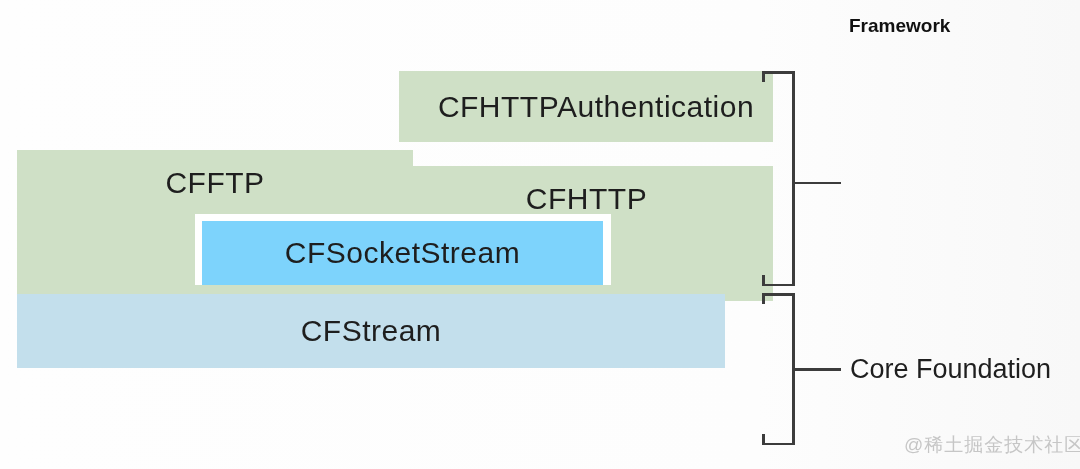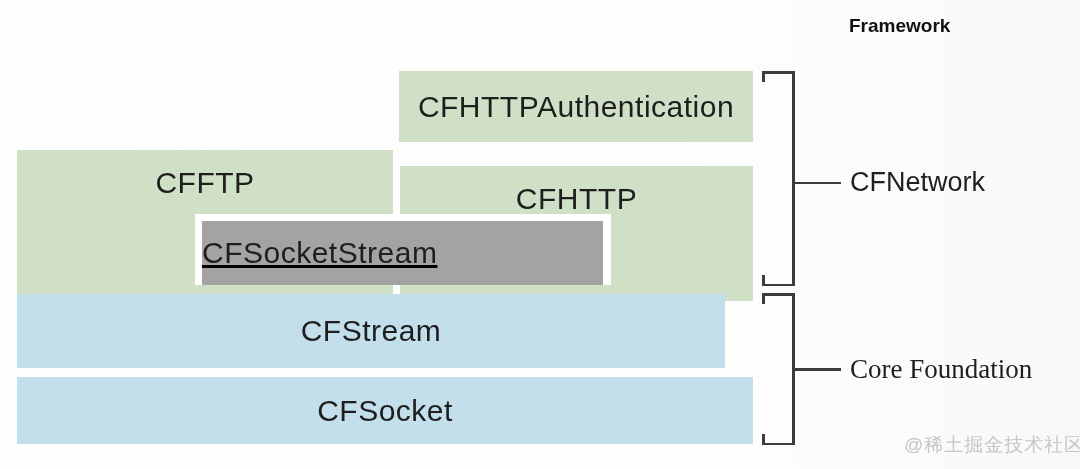--- a/index.html
+++ b/index.html
@@ -14,21 +14,21 @@
     background: linear-gradient(90deg, #fefefe 0%, #fdfdfd 70%, #f8f8f8 100%);
     font-family: "Liberation Sans", "DejaVu Sans", sans-serif;
     overflow: hidden;
   }
   .box {
     position: absolute;
     display: flex;
     align-items: center;
     justify-content: center;
   }
-  .green { background: #cfe0c6; }
+  .green { background: #cfe0c6; padding-left: 20px; }
   .blue  { background: #c3dfec; }
   .box-label {
     font-size: 30px;
     color: #1e1e1e;
     letter-spacing: 0.5px;
     white-space: nowrap;
   }
   .band {
     position: absolute;
     top: 0; left: 0; right: 0;
@@ -40,24 +40,24 @@
   
   #cfsocketstream-frame {
     position: absolute;
     left: 195px; top: 214px;
     width: 416px; height: 71px;
     background: #ffffff;
   }
   #cfsocketstream-frame .inner {
     position: absolute;
     left: 7px; top: 7px; right: 8px; bottom: 0;
-    background: #a3a3a3;
+    background: #7dd3fc;
     display: flex;
     align-items: center;
-    text-decoration: underline;
+    justify-content: center;
   }
   
   .seg {
     position: absolute;
     background: #3c3c3c;
   }
   .group-label {
     position: absolute;
     left: 850px;
     height: 34px;
@@ -111,39 +111,35 @@
   <div id="cfsocketstream-frame">
     <div class="inner">
       <span class="box-label">CFSocketStream</span>
     </div>
   </div>
 
   <div class="box blue" style="left:17px; top:294px; width:708px; height:74px;">
     <span class="box-label">CFStream</span>
   </div>
 
-  <div class="box blue" style="left:17px; top:377px; width:736px; height:67px;">
-    <span class="box-label">CFSocket</span>
-  </div>
 
   <div>
     <div class="seg" style="left:792px; top:71px;  width:2.5px; height:215px;"></div>
     <div class="seg" style="left:762px; top:71px;  width:32px;  height:2.5px;"></div>
     <div class="seg" style="left:762px; top:71px;  width:2.5px; height:11px;"></div>
     <div class="seg" style="left:762px; top:283.5px; width:32px; height:2.5px;"></div>
     <div class="seg" style="left:762px; top:275px; width:2.5px; height:11px;"></div>
     <div class="seg" style="left:792px; top:181.5px; width:49px; height:2.5px;"></div>
   </div>
-  <div class="group-label" style="top:165px;">CFNetwork</div>
 
   <div>
     <div class="seg" style="left:792px; top:293px; width:2.5px; height:152px;"></div>
     <div class="seg" style="left:762px; top:293px; width:32px;  height:2.5px;"></div>
     <div class="seg" style="left:762px; top:293px; width:2.5px; height:11px;"></div>
     <div class="seg" style="left:762px; top:442.5px; width:32px; height:2.5px;"></div>
     <div class="seg" style="left:762px; top:434px; width:2.5px; height:11px;"></div>
     <div class="seg" style="left:792px; top:368px; width:49px;  height:2.5px;"></div>
   </div>
-  <div class="group-label" style="top:352px;font-family:Liberation Serif, serif;">Core Foundation</div>
+  <div class="group-label" style="top:352px;">Core Foundation</div>
 
   <div id="watermark">@稀土掘金技术社区</div>
 
 </div>
 
 </body></html>

